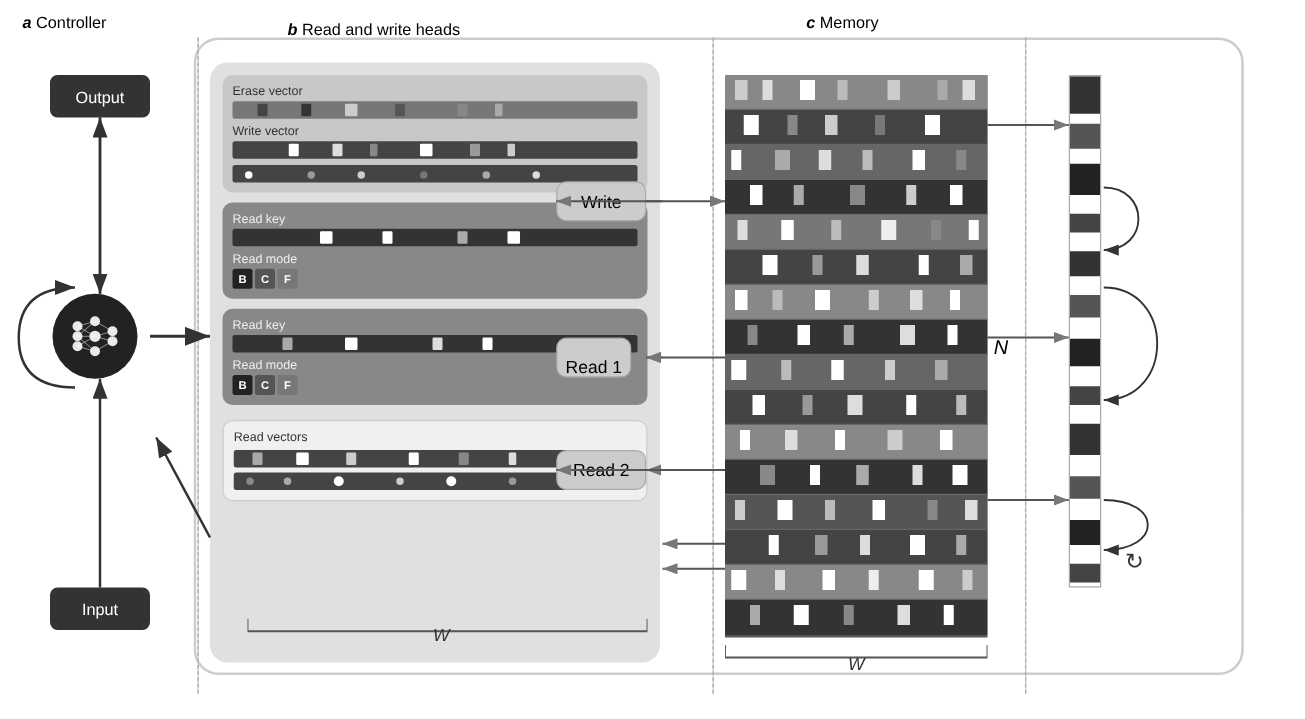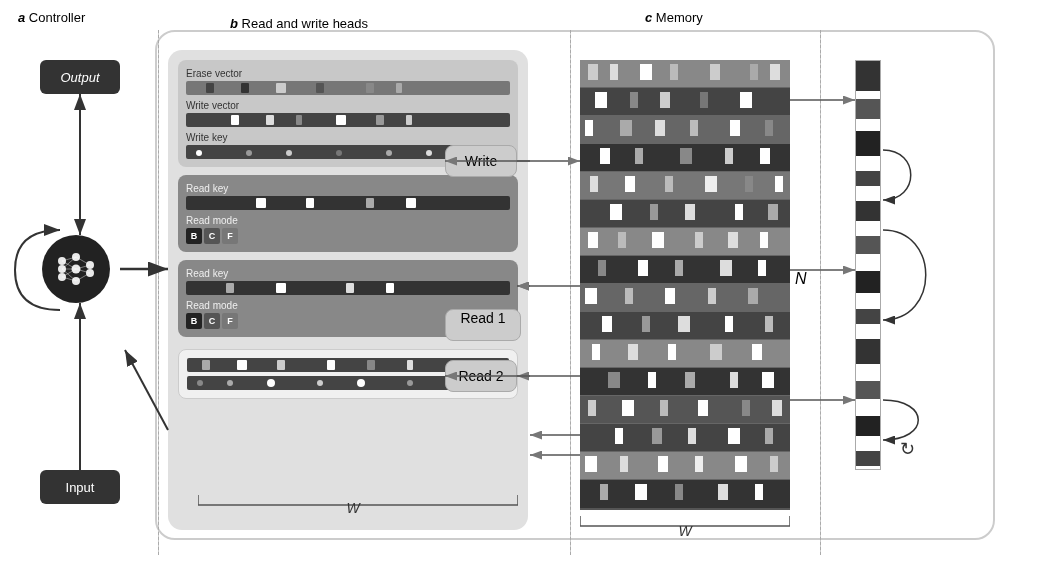--- a/index.html
+++ b/index.html
@@ -78,21 +78,21 @@
     <b>b</b> <span>Read and write heads</span>
   </div>
   <div class="section-label" style="left:645px; top:10px;">
     <b>c</b> <span>Memory</span>
   </div>
 
   <div class="sep-line" style="left:158px;"></div>
   <div class="sep-line" style="left:570px;"></div>
   <div class="sep-line" style="left:820px;"></div>
 
-  <div style="position:absolute; left:40px; top:60px; width:80px; height:34px; background:#333; color:#fff; border-radius:6px; display:flex; align-items:center; justify-content:center; font-size:13px;font-style:italic;">
+  <div style="position:absolute; left:40px; top:60px; width:80px; height:34px; background:#333; color:#fff; border-radius:6px; display:flex; align-items:center; justify-content:center; font-size:13px;">
     <span>Output</span>
   </div>
 
   <div style="position:absolute; left:40px; top:470px; width:80px; height:34px; background:#333; color:#fff; border-radius:6px; display:flex; align-items:center; justify-content:center; font-size:13px;">
     <span>Input</span>
   </div>
 
   <div style="position:absolute; left:42px; top:235px; width:68px; height:68px; background:#222; border-radius:50%; display:flex; align-items:center; justify-content:center;">
     <svg width="44" height="44" viewBox="0 0 44 44">
 
@@ -143,21 +143,20 @@
           <div style="position:absolute; top:2px; left:45px; width:8px; height:10px; background:#fff; border-radius:1px;"></div>
           <div style="position:absolute; top:2px; left:80px; width:8px; height:10px; background:#ddd; border-radius:1px;"></div>
           <div style="position:absolute; top:2px; left:110px; width:6px; height:10px; background:#888; border-radius:1px;"></div>
           <div style="position:absolute; top:2px; left:150px; width:10px; height:10px; background:#fff; border-radius:1px;"></div>
           <div style="position:absolute; top:2px; left:190px; width:8px; height:10px; background:#999; border-radius:1px;"></div>
           <div style="position:absolute; top:2px; left:220px; width:6px; height:10px; background:#ccc; border-radius:1px;"></div>
         </div>
       </div>
 
       <div>
-        <div style="font-size:10px; color:#333; margin-bottom:2px;">Write key</div>
         <div style="height:14px; background:#444; border-radius:2px; position:relative; overflow:hidden;">
           <div style="position:absolute; top:5px; left:10px; width:6px; height:6px; background:#fff; border-radius:50%;"></div>
           <div style="position:absolute; top:5px; left:60px; width:6px; height:6px; background:#999; border-radius:50%;"></div>
           <div style="position:absolute; top:5px; left:100px; width:6px; height:6px; background:#ccc; border-radius:50%;"></div>
           <div style="position:absolute; top:5px; left:150px; width:6px; height:6px; background:#777; border-radius:50%;"></div>
           <div style="position:absolute; top:5px; left:200px; width:6px; height:6px; background:#aaa; border-radius:50%;"></div>
           <div style="position:absolute; top:5px; left:240px; width:6px; height:6px; background:#ddd; border-radius:50%;"></div>
         </div>
       </div>
     </div>
@@ -200,20 +199,21 @@
         <div style="font-size:10px; color:#eee; margin-bottom:2px;">Read mode</div>
         <div style="display:flex; gap:2px;">
           <div style="width:16px; height:16px; background:#222; color:#fff; font-size:9px; display:flex; align-items:center; justify-content:center; border-radius:2px; font-weight:bold;">B</div>
           <div style="width:16px; height:16px; background:#555; color:#fff; font-size:9px; display:flex; align-items:center; justify-content:center; border-radius:2px; font-weight:bold;">C</div>
           <div style="width:16px; height:16px; background:#777; color:#fff; font-size:9px; display:flex; align-items:center; justify-content:center; border-radius:2px; font-weight:bold;">F</div>
         </div>
       </div>
     </div>
 
     <div style="background:#f0f0f0; border-radius:8px; padding:8px; border: 1px solid #ccc;">
+      <div style="font-size:10px; color:#333; margin-bottom:4px;">Read vectors</div>
 
       <div style="height:14px; background:#444; border-radius:2px; position:relative; overflow:hidden; margin-bottom:4px;">
         <div style="position:absolute; top:2px; left:15px; width:8px; height:10px; background:#aaa; border-radius:1px;"></div>
         <div style="position:absolute; top:2px; left:50px; width:10px; height:10px; background:#fff; border-radius:1px;"></div>
         <div style="position:absolute; top:2px; left:90px; width:8px; height:10px; background:#ccc; border-radius:1px;"></div>
         <div style="position:absolute; top:2px; left:140px; width:8px; height:10px; background:#fff; border-radius:1px;"></div>
         <div style="position:absolute; top:2px; left:180px; width:8px; height:10px; background:#888; border-radius:1px;"></div>
         <div style="position:absolute; top:2px; left:220px; width:6px; height:10px; background:#ddd; border-radius:1px;"></div>
       </div>
 
@@ -234,21 +234,21 @@
         <line x1="320" y1="10" x2="320" y2="0" stroke="#555" stroke-width="1.5"></line>
         <text x="155" y="18" text-anchor="middle" font-style="italic" font-size="14" fill="#333">W</text>
       </svg>
     </div>
   </div>
 
   <div style="position:absolute; left:445px; top:145px; width:72px; height:32px; background:#ccc; border-radius:8px; display:flex; align-items:center; justify-content:center; font-size:14px; border:1px solid #aaa;">
     <span>Write</span>
   </div>
 
-  <div style="position:absolute; left:445px; top:270px; width:76px; height:32px; background:#ccc; border-radius:8px; display:flex; align-items:flex-start; justify-content:center; font-size:14px; border:1px solid #aaa;margin-top:39px;">
+  <div style="position:absolute; left:445px; top:270px; width:60px; height:32px; background:#ccc; border-radius:8px; display:flex; align-items:flex-end; justify-content:center; font-size:14px; border:1px solid #aaa;">
     <span>Read 1</span>
   </div>
 
   <div style="position:absolute; left:445px; top:360px; width:72px; height:32px; background:#ccc; border-radius:8px; display:flex; align-items:center; justify-content:center; font-size:14px; border:1px solid #aaa;">
     <span>Read 2</span>
   </div>
 
   <div style="position:absolute; left:580px; top:60px; width:210px; height:450px; background:#555; overflow:hidden;">
 
     <div style="height:28px; border-bottom:1px solid #666; background:#888; position:relative;">

